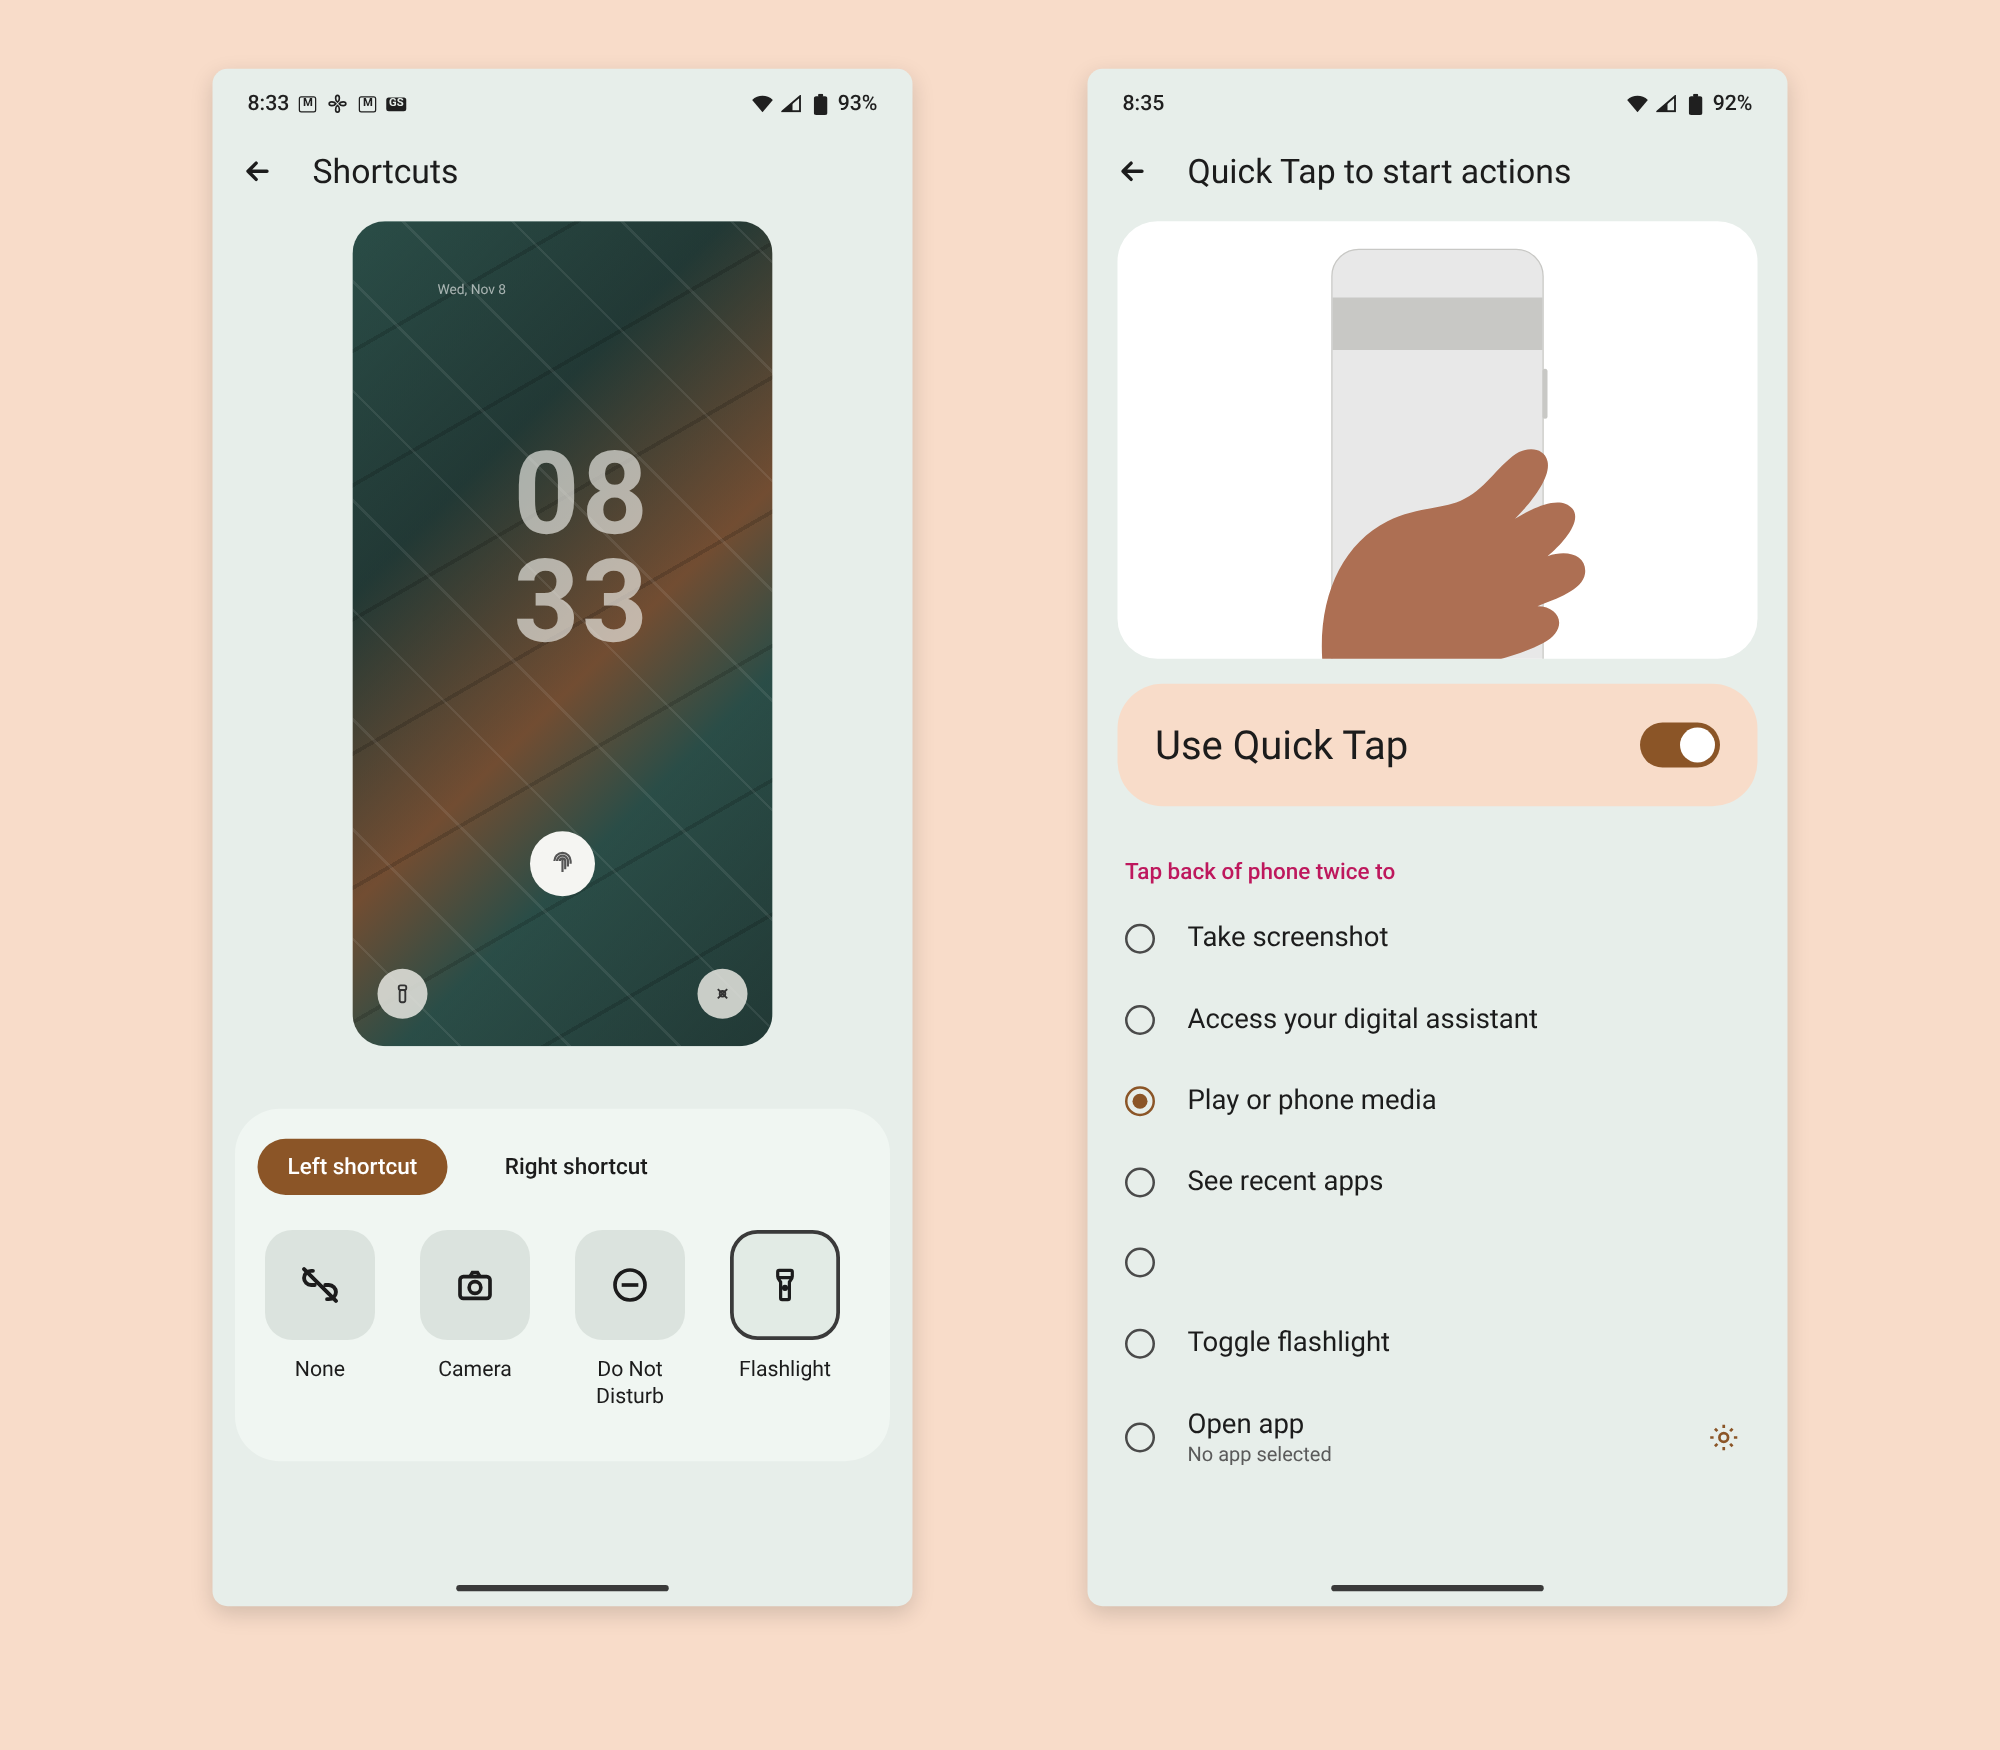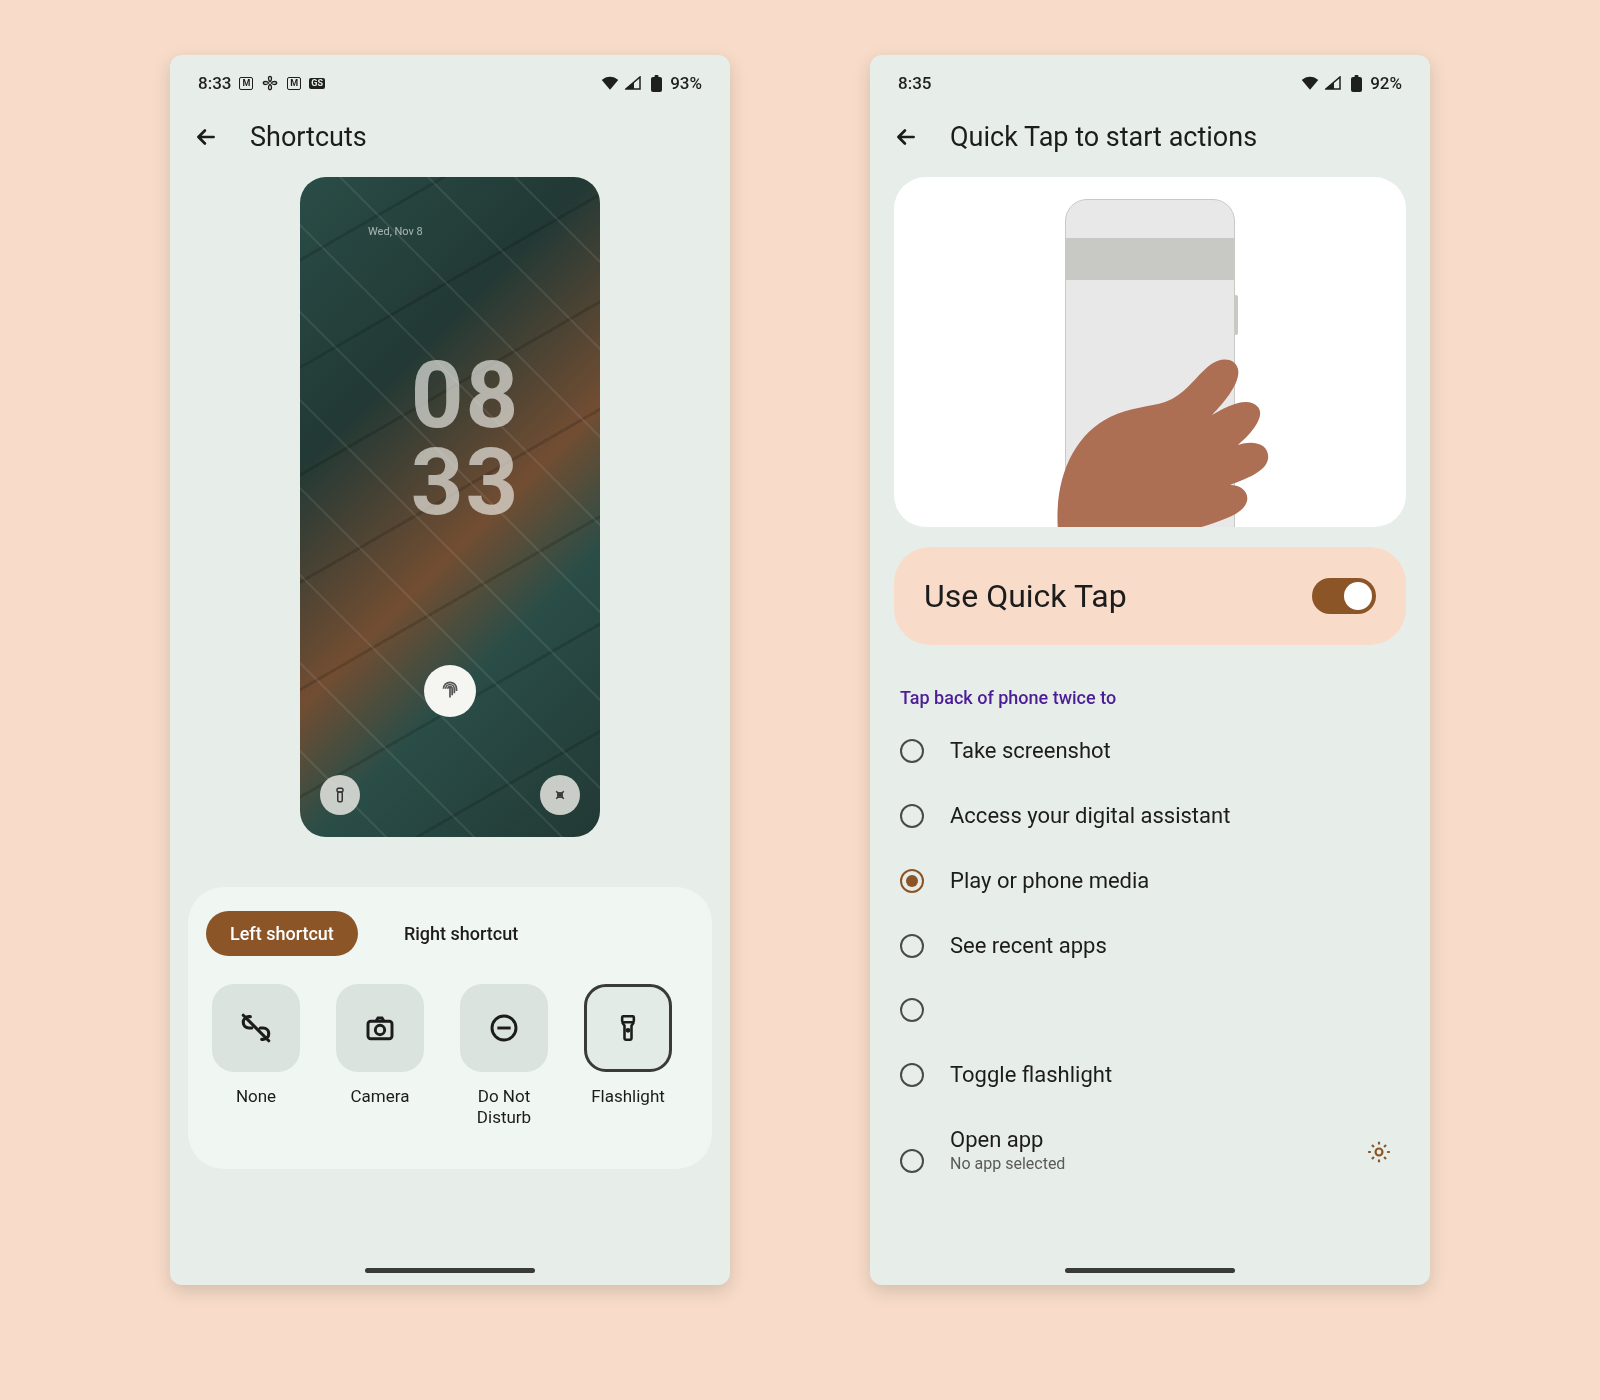--- a/index.html
+++ b/index.html
@@ -43,21 +43,21 @@
   .header {
     display: flex;
     align-items: center;
     gap: 30px;
     padding: 18px 22px 24px 22px;
   }
   .back-arrow { width: 28px; height: 28px; display:flex; align-items:center; justify-content:center; cursor:pointer;}
   .header-title { font-size: 27px; color: #1c1c1c; font-weight: 400; }
   
   .lock-preview {
-    width: 300px;
+    width: 336px;
     height: 660px;
     margin: 0 auto;
     border-radius: 26px;
     position: relative;
     overflow: hidden;
     background:
       linear-gradient(rgba(40,40,40,0.55), rgba(40,40,40,0.55)),
       linear-gradient(135deg, #2d7a6d 0%, #1a4d45 30%, #cc7a3e 55%, #2d7a6d 70%, #1a4d45 100%);
   }
   .lock-preview::before {
@@ -193,28 +193,28 @@
     position: relative;
     cursor: pointer;
   }
   .toggle .knob {
     width: 28px; height: 28px; border-radius: 50%;
     background: #fff;
     position: absolute; right: 4px; top: 4px;
   }
   .section-label {
     margin: 42px 30px 10px 30px;
-    color: #4c1d95;
+    color: #be185d;
     font-size: 18px;
     font-weight: 500;
   }
   .radio-list { padding: 0 22px; }
   .radio-item {
     display: flex;
-    align-items: flex-end;
+    align-items: center;
     gap: 26px;
     padding: 20px 8px;
     cursor: pointer;
   }
   .radio {
     width: 24px; height: 24px;
     border: 2.5px solid #4a4a4a;
     border-radius: 50%;
     flex-shrink: 0;
     position: relative;

